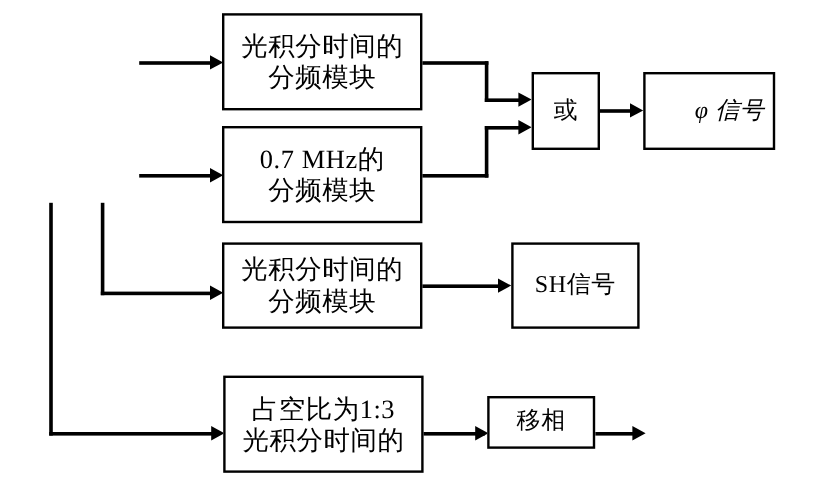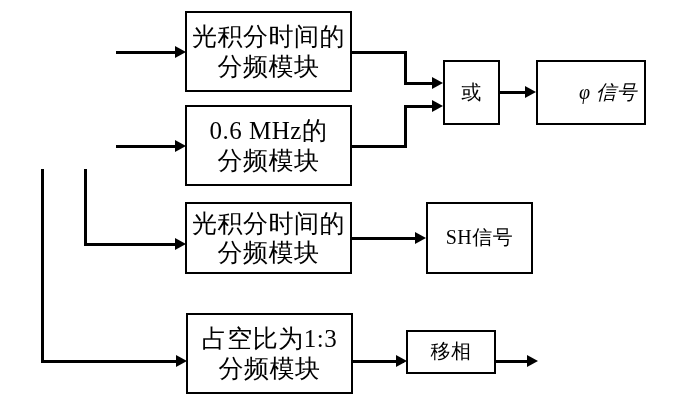--- a/index.html
+++ b/index.html
@@ -29,21 +29,21 @@
     color: #000000;
     line-height: 1.18;
     z-index: 3;
   }
   .node .label {
     display: block;
     white-space: pre-line;
     font-size: 20px;
     letter-spacing: 0.5px;
   }
-  .node.two-line .label { font-size: 25px; }
+  .node.two-line .label { font-size: 22px; }
   .node.small .label { font-size: 20px; }
   .phi-italic {
     font-style: italic;
     margin-left: 34px;
   }
   
   .wire {
     position: absolute;
     background: #000000;
     z-index: 1;
@@ -101,21 +101,21 @@
   <div class="wire h" style="left:496px; top:360px; width:38px;"></div>
   <div class="arrowhead" style="left:527px; top:355px;"></div>
 
 
   <div class="node two-line" style="left:185px; top:11px; width:167px; height:81px;">
     <span class="label">光积分时间的
 分频模块</span>
   </div>
 
   <div class="node two-line" style="left:185px; top:105px; width:167px; height:81px;">
-    <span class="label">0.6 MHz的
+    <span class="label">0.7 MHz的
 分频模块</span>
   </div>
 
   <div class="node small" style="left:443px; top:60px; width:57px; height:65px;">
     <span class="label">或</span>
   </div>
 
   <div class="node small" style="left:536px; top:60px; width:110px; height:65px;">
     <span class="label phi-italic">φ 信号</span>
   </div>
@@ -124,21 +124,21 @@
     <span class="label">光积分时间的
 分频模块</span>
   </div>
 
   <div class="node small" style="left:426px; top:202px; width:107px; height:72px;">
     <span class="label">SH信号</span>
   </div>
 
   <div class="node two-line" style="left:186px; top:313px; width:167px; height:81px;">
     <span class="label">占空比为1:3
-分频模块</span>
+光积分时间的</span>
   </div>
 
   <div class="node small" style="left:406px; top:330px; width:90px; height:44px;">
     <span class="label">移相</span>
   </div>
 
 
 </div>
 
 </body></html>

